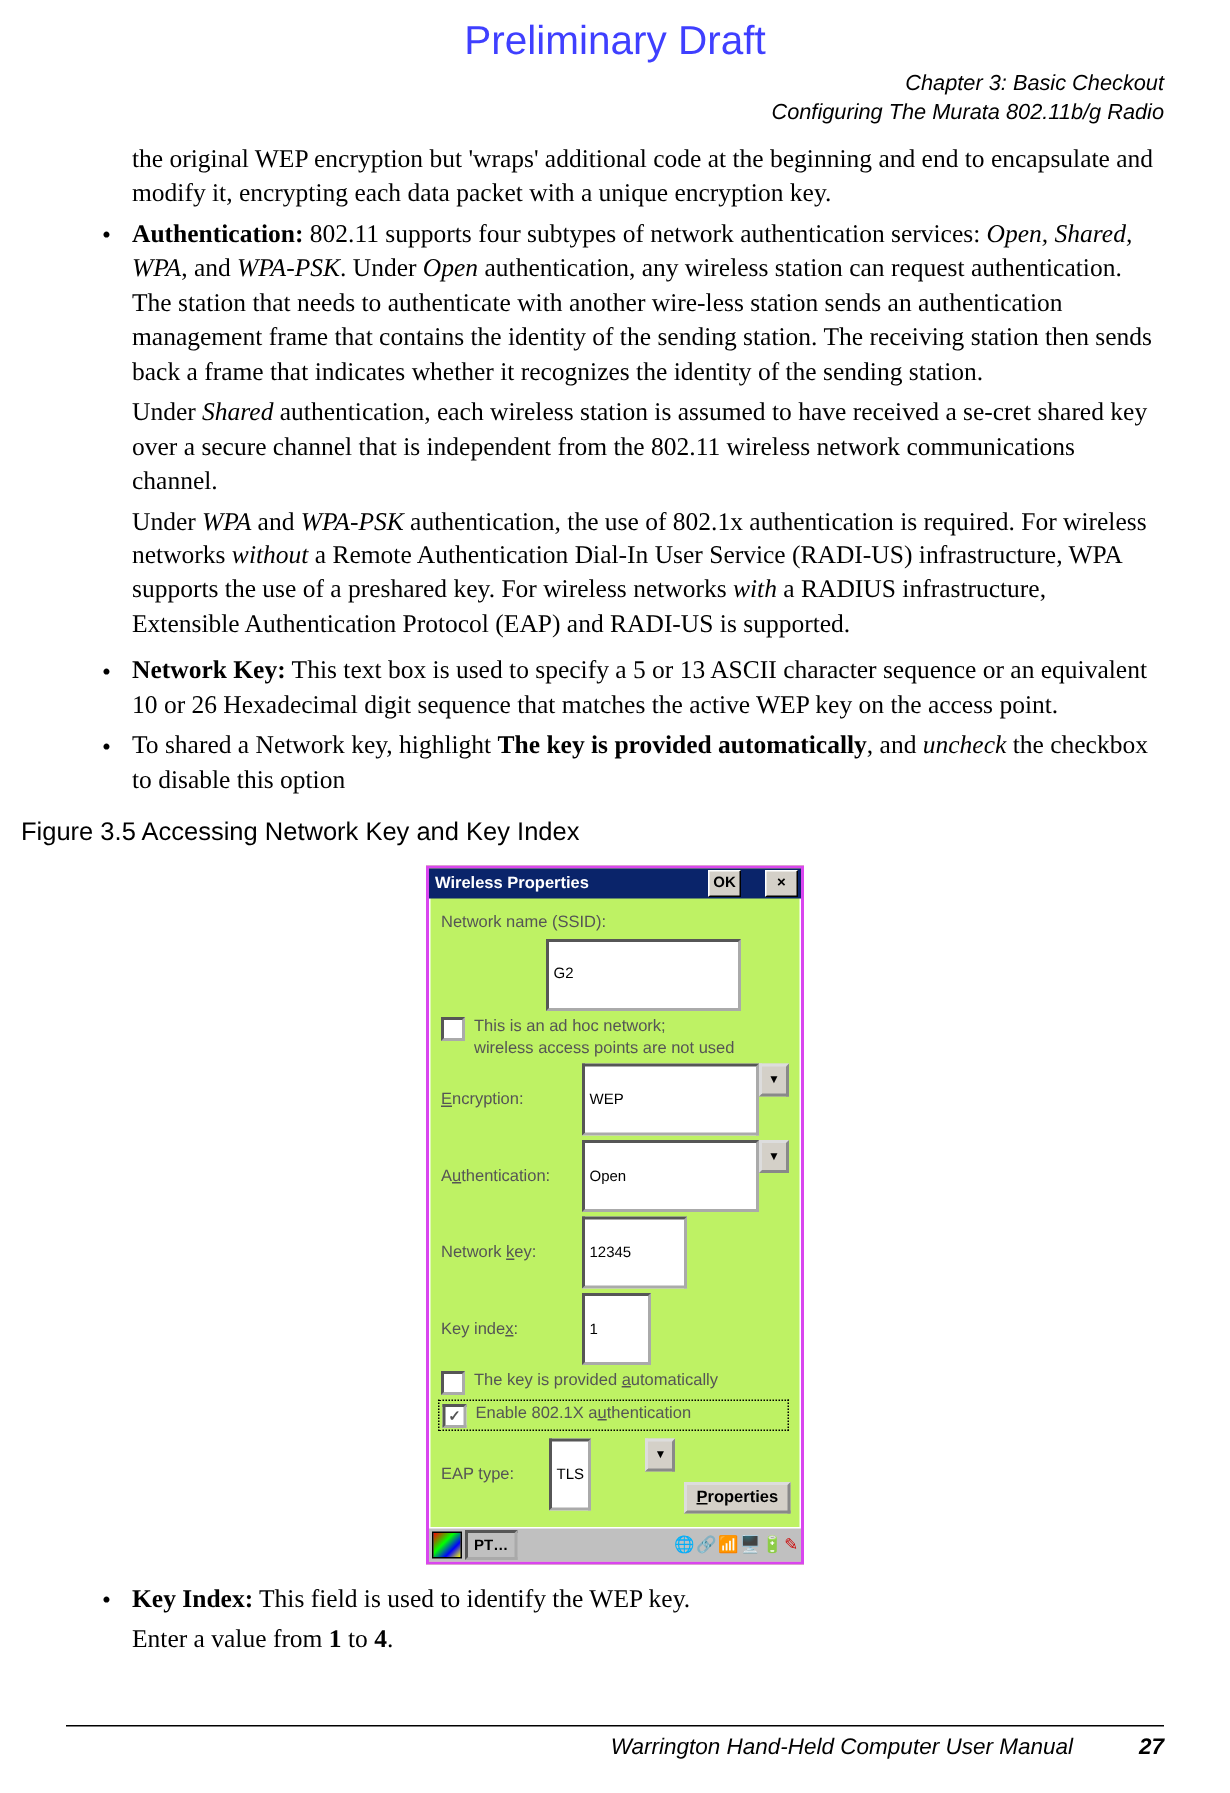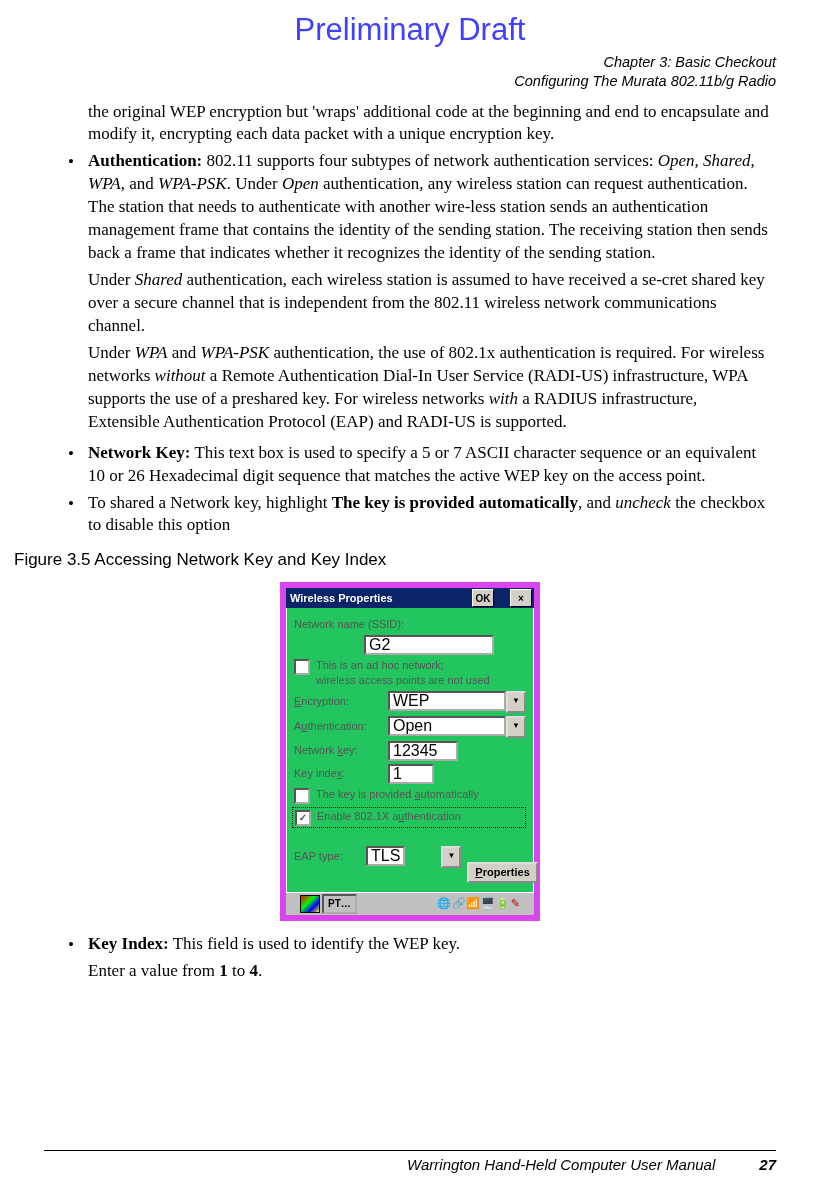--- a/index.html
+++ b/index.html
@@ -15,21 +15,21 @@
     position: relative;
     box-sizing: border-box;
   }
   .page {
     padding: 5px 44px 0 44px;
     box-sizing: border-box;
   }
   .draft {
     text-align: center;
     font-family: Arial, Helvetica, sans-serif;
-    font-size: 31px;
+    font-size: 27px;
     color: #3f3fff;
     font-weight: 400;
     margin: 4px 0 2px 0;
   }
   .hdr {
     text-align: right;
     font-family: "Arial Narrow", Arial, sans-serif;
     font-style: italic;
     font-size: 14.5px;
     line-height: 1.3;
@@ -56,24 +56,24 @@
     margin: 12px 0 10px -30px;
     font-stretch: condensed;
   }
   em.it { font-style: italic; }
   b.bd { font-weight: bold; }
 
   
   .dlg-wrap { display: flex; justify-content: center; margin: 4px 0 12px 0;}
   .dlg {
     width: 248px;
-    border: 6px solid #d946ef;
+    border: 2px solid #d946ef;
     font-family: Tahoma, Arial, sans-serif;
     font-size: 11px;
-    background: #22c55e;
+    background: #bef264;
     box-shadow: 0 0 0 1px #fff inset;
   }
   .titlebar {
     background: #0a246a;
     color: #fff;
     height: 20px;
     display: flex;
     align-items: center;
     justify-content: space-between;
     padding: 0 2px 0 4px;
@@ -91,23 +91,23 @@
     border-top-color:#fff; border-left-color:#fff;
   }
   .dlg-body { padding: 6px 8px 6px 8px; }
   .row { display:flex; align-items:center; margin:3px 0; gap:6px;}
   .lbl { flex:0 0 88px; color:#555; }
   .lbl.short { flex:0 0 66px; }
   .field {
     background:#fff;
     border:2px inset #aaa;
     height:16px;
-    padding:0 3px;
+    padding:14px 3px;
     display:flex; align-items:center;
-    font-size:16px;
+    font-size:10px;
     flex:1;
   }
   .field.narrow { flex:0 0 120px;}
   .field.tiny { flex:0 0 36px;}
   .combo { display:flex; flex:1; }
   .combo .arrow {
     width:16px; height:18px;
     border:2px outset #ddd;
     background:#d4d0c8;
     display:flex;align-items:center;justify-content:center;
@@ -126,21 +126,21 @@
     padding:1px 6px;
     font-size:11px;
     font-weight:bold;
     margin-top:31px;
   }
   .taskbar {
     height:22px;
     background:#c0c0c0;
     border-top:1px solid #fff;
     display:flex; align-items:center; gap:2px;
-    padding:0 14px;
+    padding:0 2px;
     font-size:10px;
   }
   .start {
     width:18px;height:16px;
     background:linear-gradient(135deg,#f00,#0f0 40%,#00f 70%,#ff0);
     border:1px solid #000;
   }
   .task-btn {
     border:2px inset #aaa; padding:0 4px; height:16px;
     display:flex;align-items:center;font-weight:bold;
@@ -189,21 +189,21 @@
         </p>
         <p class="para sub">
           <span>Under </span><em class="it">WPA</em><span> and </span><em class="it">WPA-PSK</em><span> authentication, the use of 802.1x authentication is required. For wireless networks </span><em class="it">without</em><span> a Remote Authentication Dial-In User Service (RADI-US) infrastructure, WPA supports the use of a preshared key. For wireless networks </span><em class="it">with</em><span> a RADIUS infrastructure, Extensible Authentication Protocol (EAP) and RADI-US is supported.</span>
         </p>
       </div>
     </div>
 
     <div class="bullet">
       <div class="dot">•</div>
       <div class="txt">
-        <b class="bd">Network Key:</b><span> This text box is used to specify a 5 or 7 ASCII character sequence or an equivalent 10 or 26 Hexadecimal digit sequence that matches the active WEP key on the access point.</span>
+        <b class="bd">Network Key:</b><span> This text box is used to specify a 5 or 13 ASCII character sequence or an equivalent 10 or 26 Hexadecimal digit sequence that matches the active WEP key on the access point.</span>
       </div>
     </div>
 
     <div class="bullet">
       <div class="dot">•</div>
       <div class="txt">
         <span>To shared a Network key, highlight </span><b class="bd">The key is provided automatically</b><span>, and </span><em class="it">uncheck</em><span> the checkbox to disable this option</span>
       </div>
     </div>
   </div>

